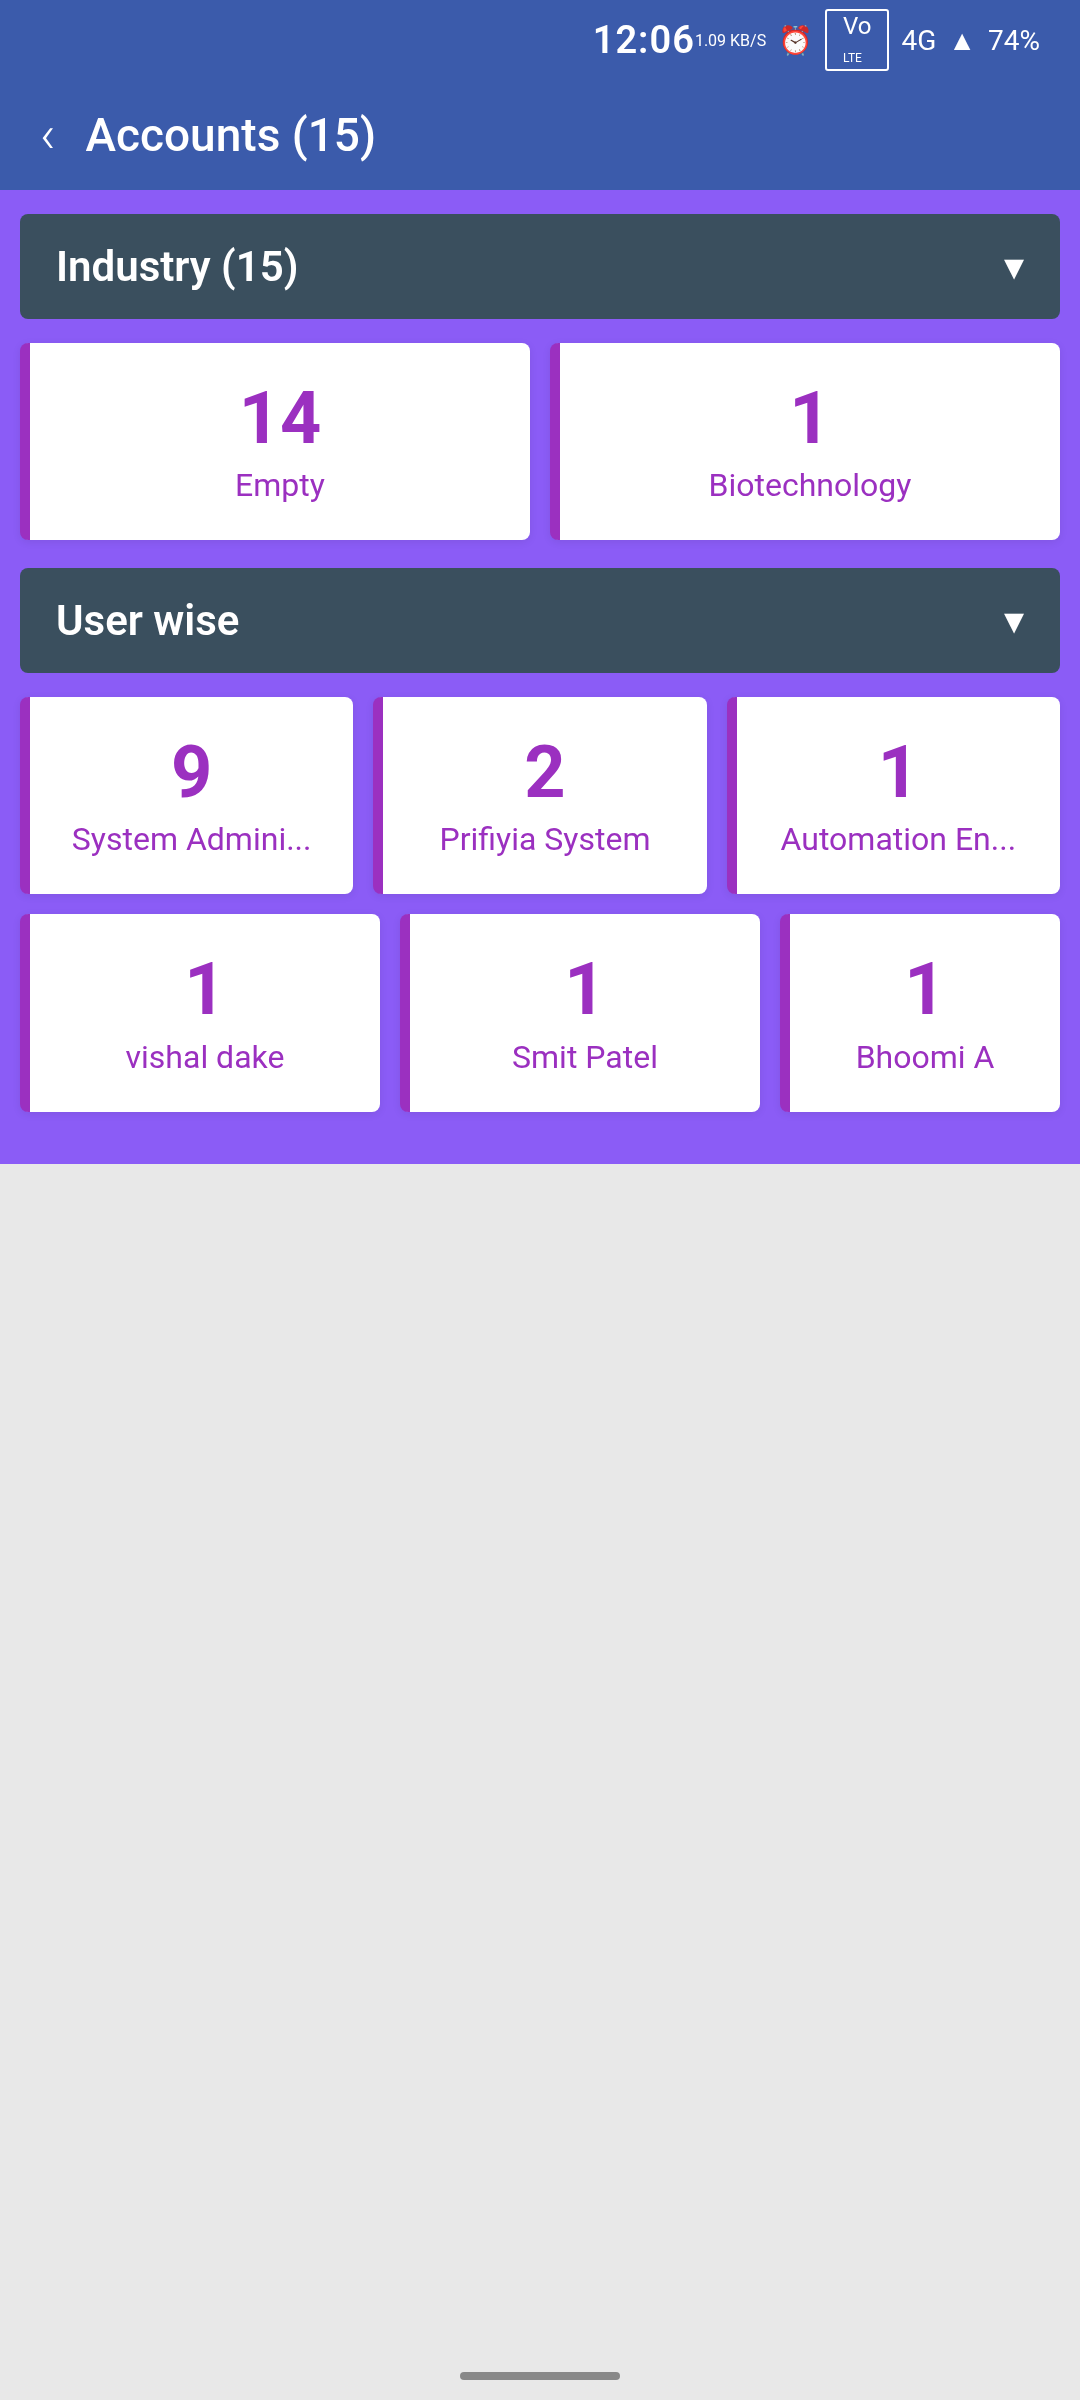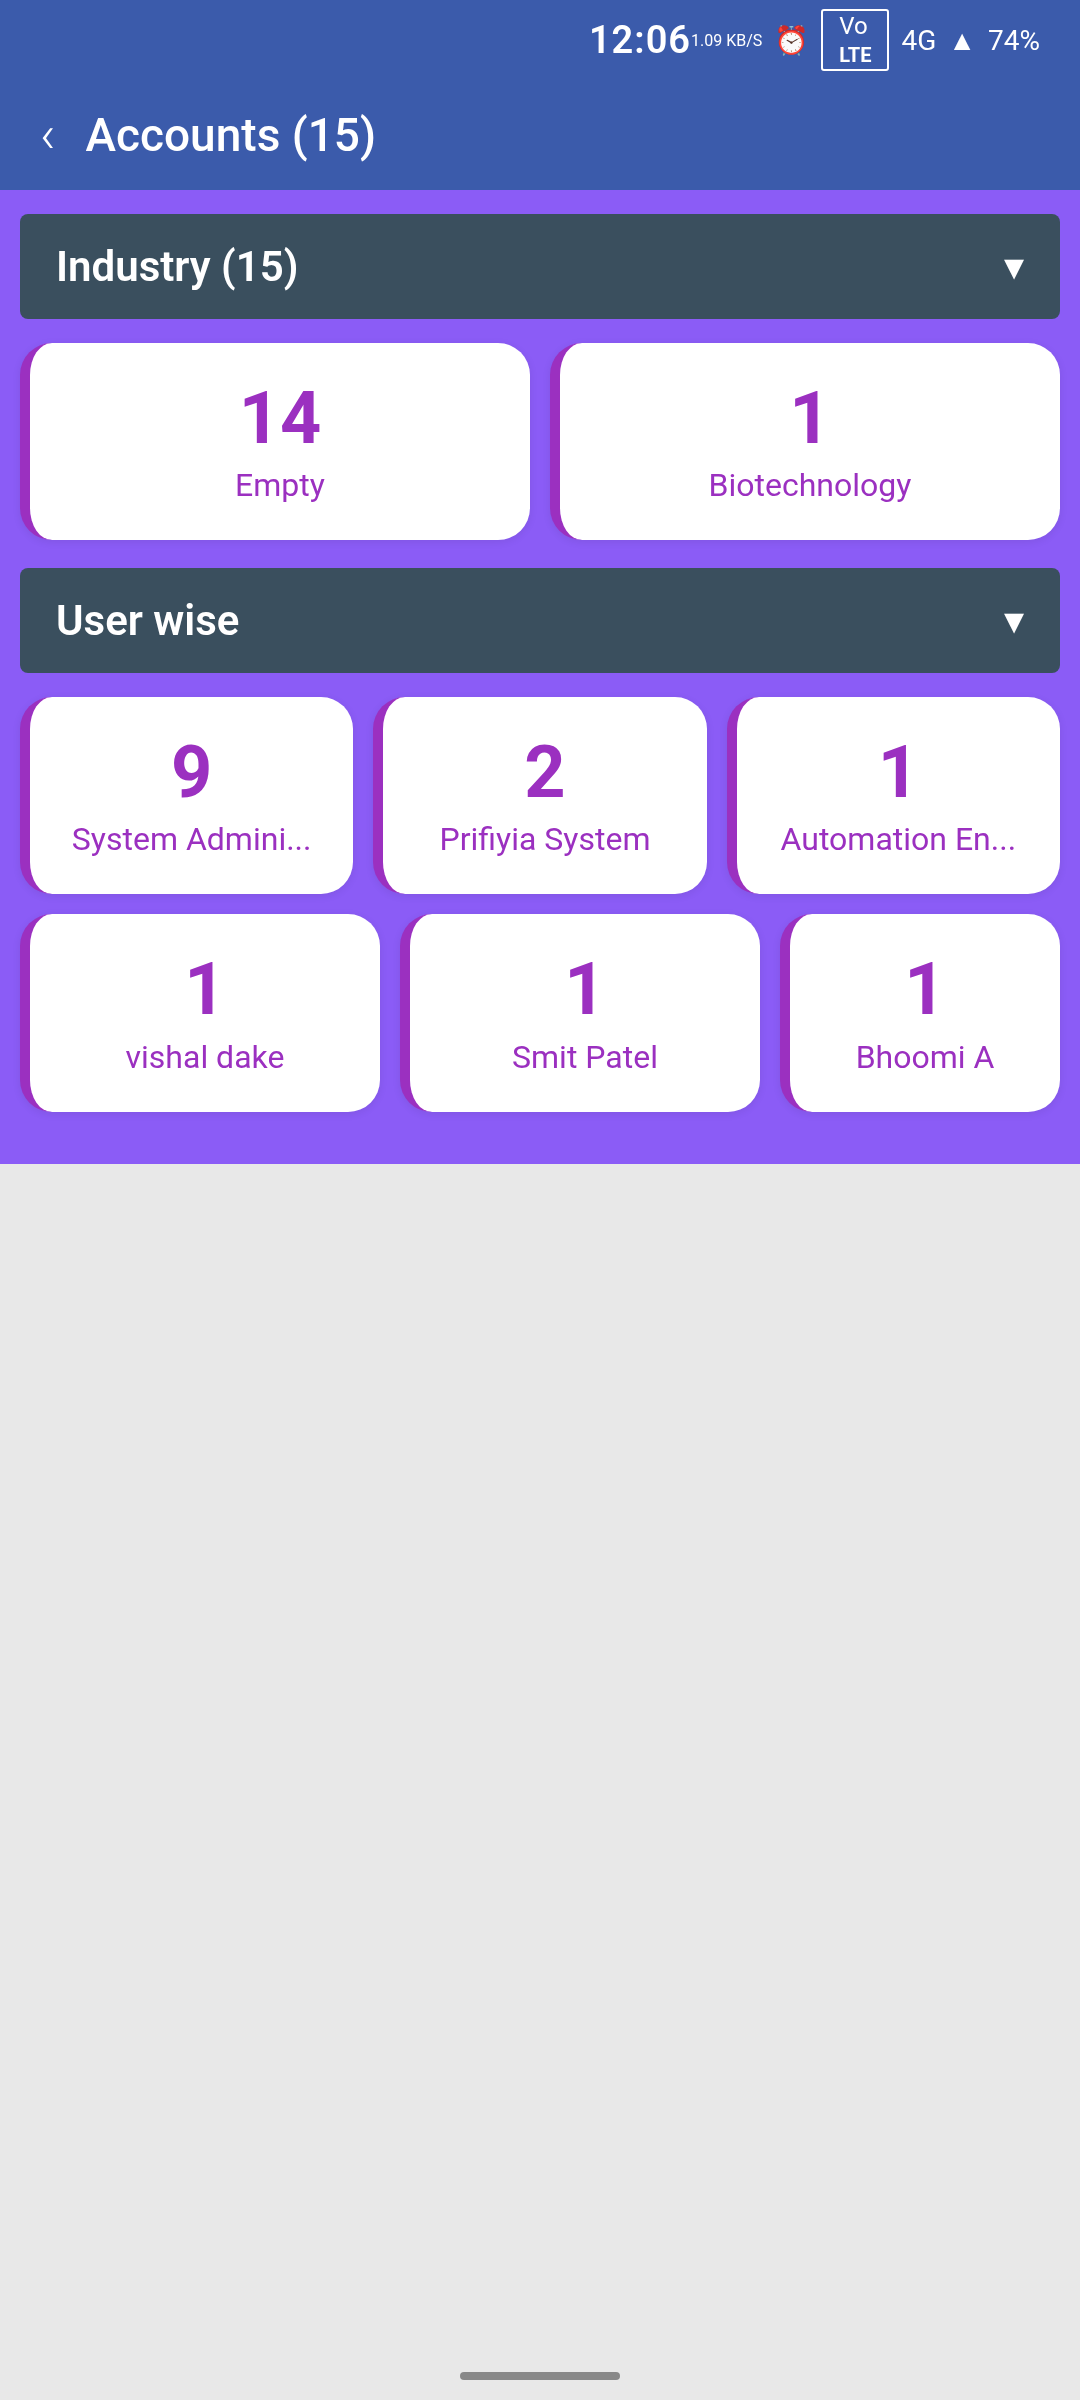--- a/index.html
+++ b/index.html
@@ -101,21 +101,21 @@
     
     .cards-grid {
       display: flex;
       flex-wrap: wrap;
       gap: 20px;
       margin-bottom: 28px;
     }
 
     .stat-card {
       background: white;
-      border-radius: 32px;
+      border-radius: 8px;
       border-left: 10px solid #9b30c0;
       padding: 36px 28px;
       display: flex;
       flex-direction: column;
       align-items: center;
       justify-content: center;
       cursor: pointer;
       box-shadow: 0 2px 8px rgba(0,0,0,0.08);
       min-width: 280px;
       flex: 1;
@@ -149,21 +149,21 @@
     }
   </style>
 </head>
 <body>
 
 <div class="status-bar">
   <span class="status-time">12:06</span>
   <div class="status-icons">
     <span style="font-size:16px;">1.09 KB/S</span>
     <span>⏰</span>
-    <span style="font-size:24px;border:2px solid white;padding:1px 16px;border-radius:3px;">Vo<br><span style="font-size:20px;font-weight:bold;">LTE</span></span>
+    <span style="font-size:24px;border:2px solid white;padding:1px 16px;border-radius:3px;">Vo<br><span style="font-size:12px;">LTE</span></span>
     <span>4G</span>
     <span>▲</span>
     <span>74%</span>
   </div>
 </div>
 
 <div class="nav-bar">
   <span class="nav-back">‹</span>
   <span class="nav-title">Accounts (15)</span>
 </div>

